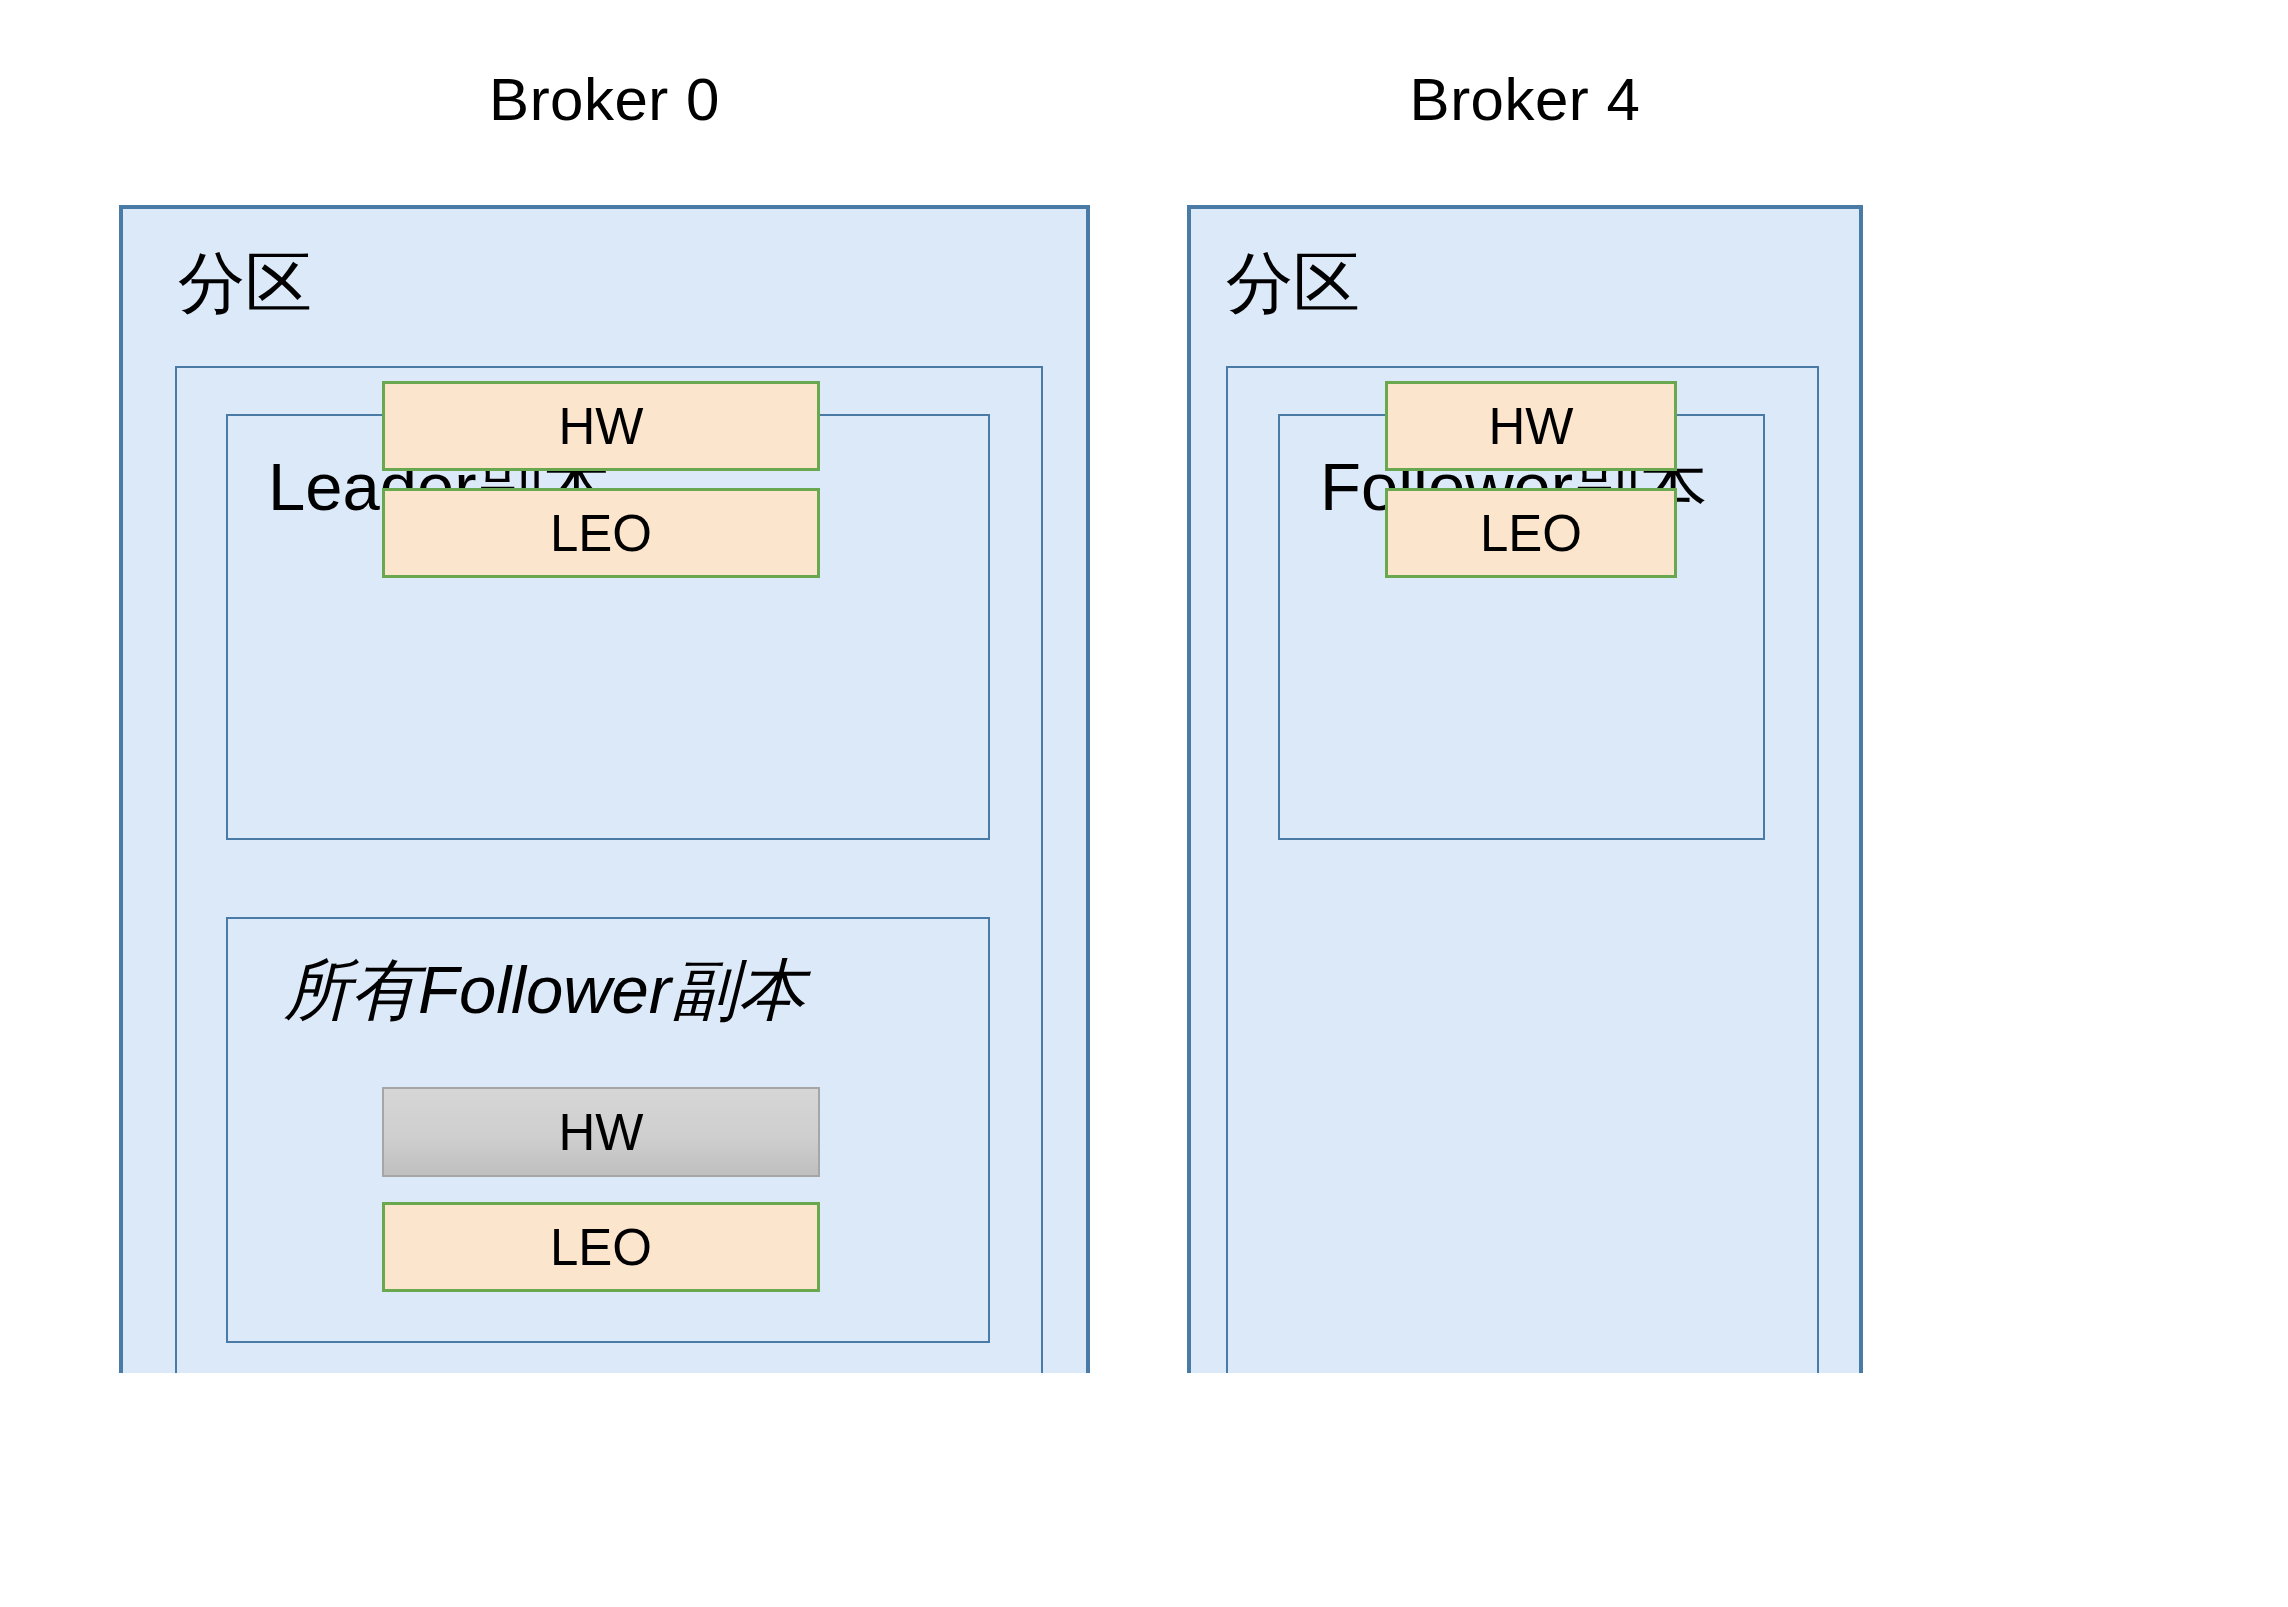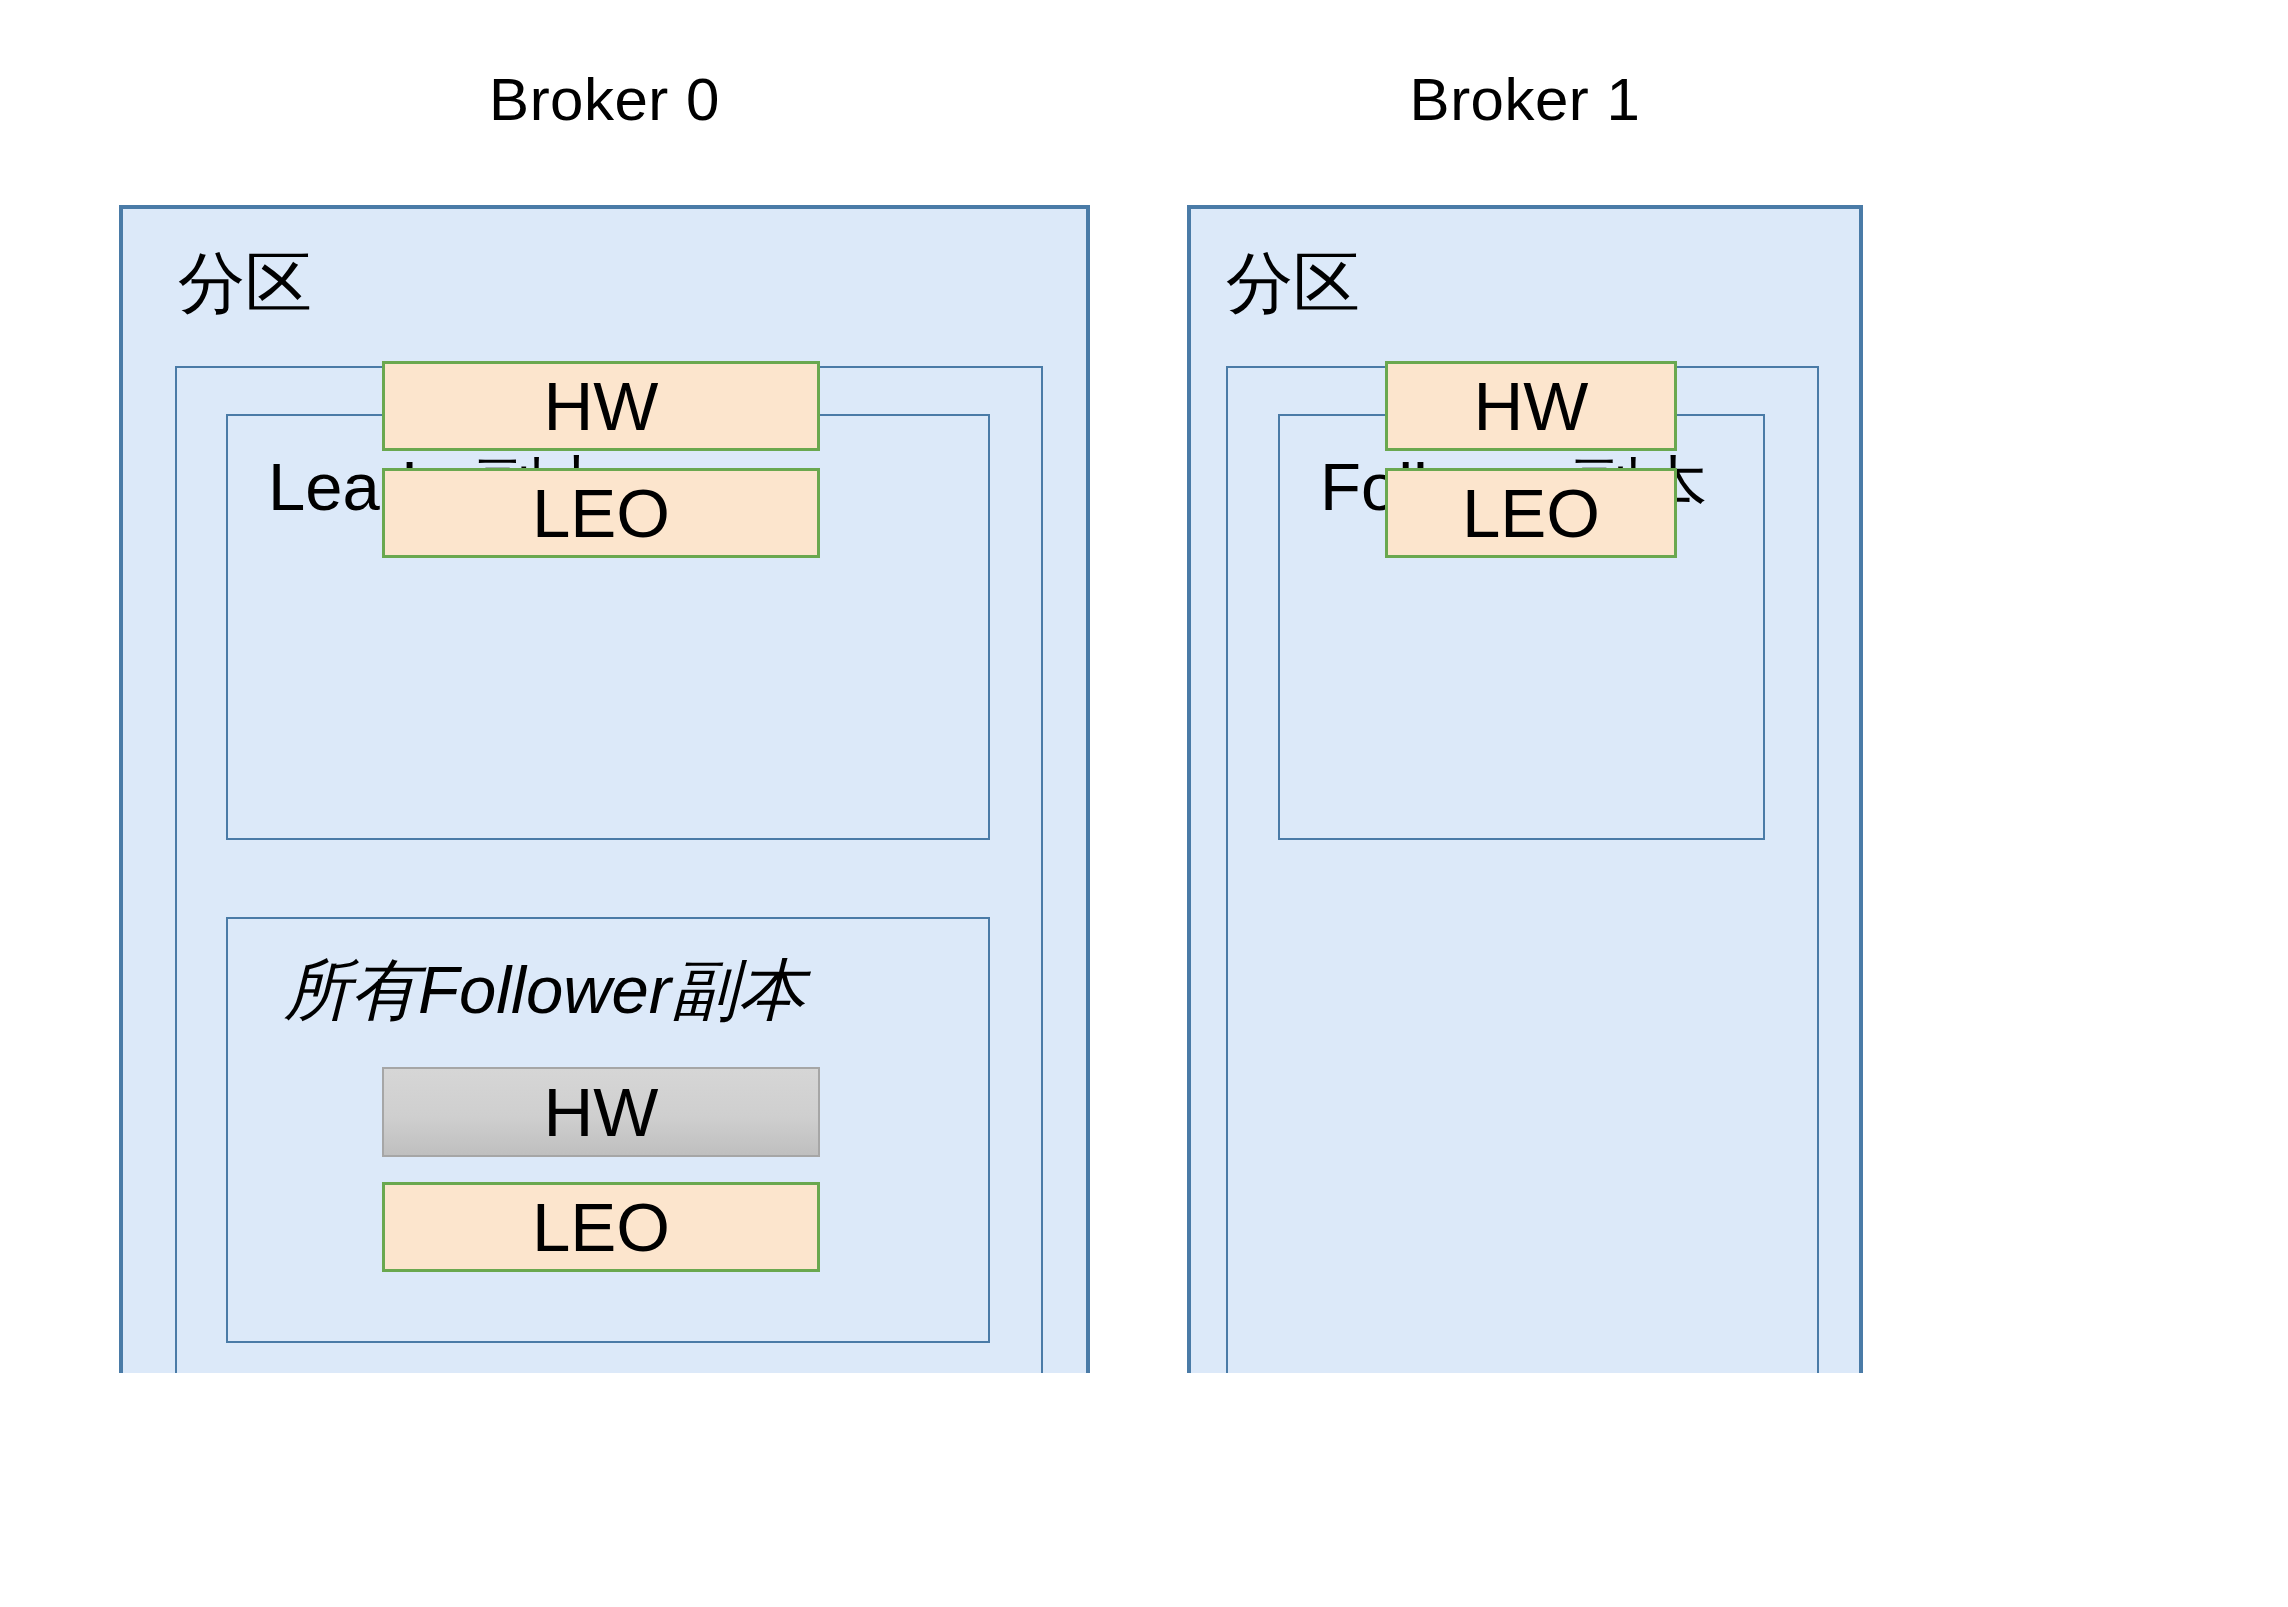--- a/index.html
+++ b/index.html
@@ -65,23 +65,24 @@
     white-space: nowrap;
   }
 
   
   .chip {
     position: absolute;
     box-sizing: border-box;
     display: flex;
     align-items: center;
     justify-content: center;
-    font-size: 69px;
+    font-size: 51px;
     line-height: 1;
     color: #000;
+    margin-top: 20px;
   }
   .chip-orange {
     background: #fce5cd;
     border: 3.9px solid #6aa84f;
   }
   .chip-gray {
     background: linear-gradient(to bottom, #d6d6d6 0%, #cfcfcf 55%, #bfbfbf 100%);
     border: 2px solid #a6a6a6;
   }
 </style>
@@ -112,21 +113,21 @@
 
     <div class="box-label" style="left:165px; top:956px;font-style:italic;">所有Follower副本</div>
 
     <div class="chip chip-gray" style="left:263px; top:1067px; width:438px; height:90px;">HW</div>
 
     <div class="chip chip-orange" style="left:263px; top:1182px; width:438px; height:90px;">LEO</div>
   </div>
 
   <div class="broker-col" style="left:1187px; width:676px;">
 
-    <div class="broker-title">Broker 1</div>
+    <div class="broker-title">Broker 4</div>
 
     <div class="box-outer" style="left:0px; top:205px; width:676px; height:1312px;"></div>
 
     <div class="box-label" style="left:39px; top:249px;">分区</div>
 
     <div class="box-mid" style="left:39px; top:366px; width:593px; height:1058px;"></div>
 
     <div class="box-inner" style="left:91px; top:414px; width:487px; height:426px;"></div>
 
     <div class="box-label" style="left:133px; top:453px;">Follower副本</div>

